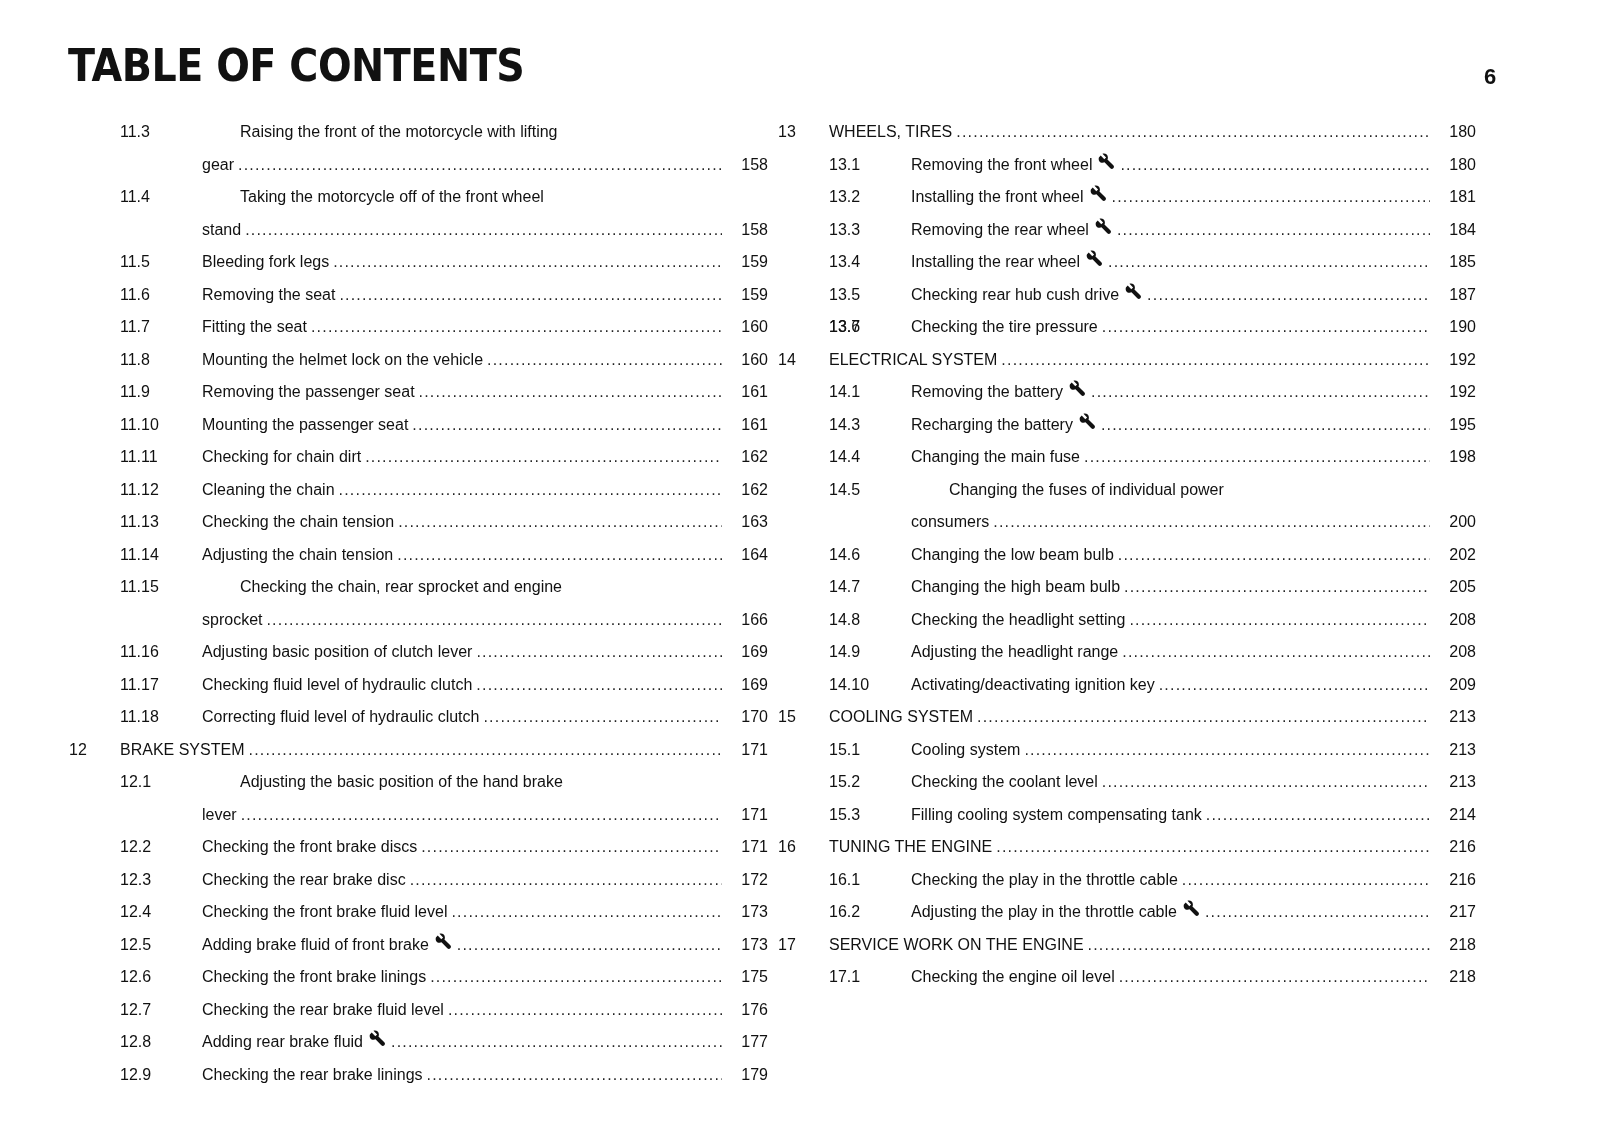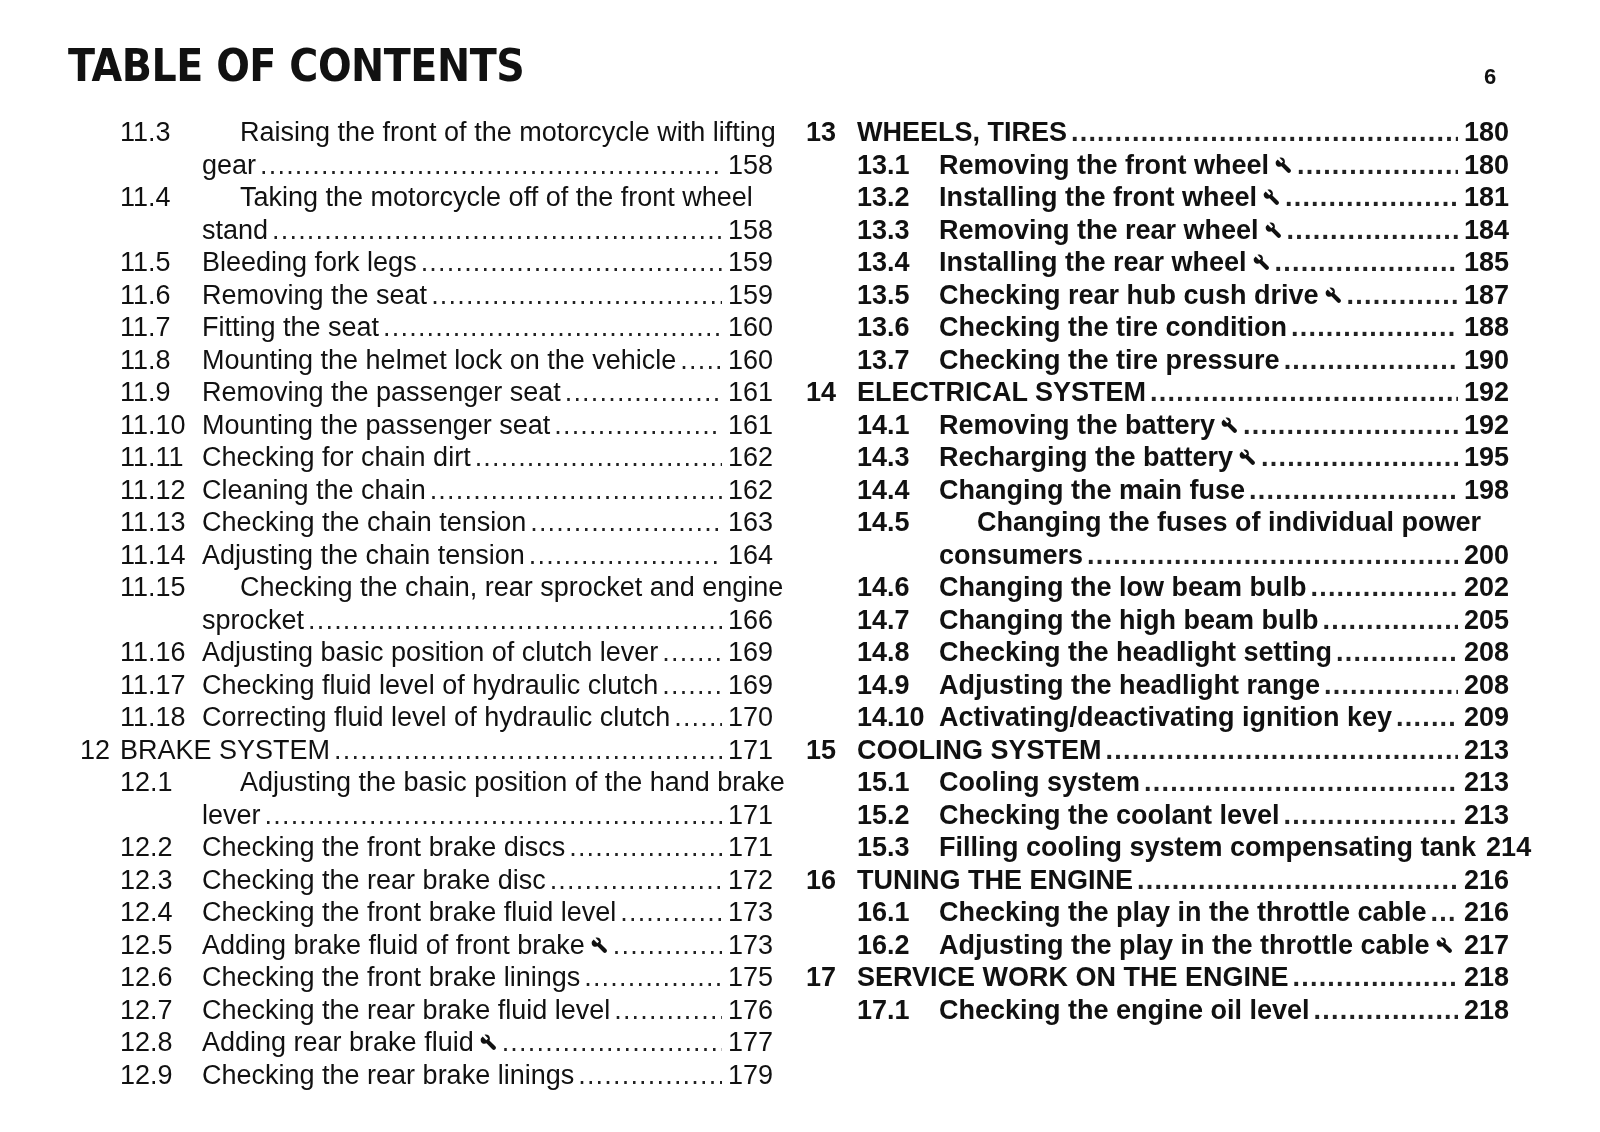--- a/index.html
+++ b/index.html
@@ -1,32 +1,32 @@
 <!DOCTYPE html>
 <html><head>
 <meta charset="utf-8">
 <style>
   html,body{margin:0;padding:0;background:#fff;}
   body{width:1600px;height:1132px;position:relative;overflow:hidden;font-family:"Liberation Sans","DejaVu Sans",sans-serif;color:#111;}
   .title{position:absolute;left:68px;top:40px;font-size:44px;font-weight:bold;letter-spacing:-0.5px;transform:scaleX(0.9);transform-origin:left top;font-family:"DejaVu Sans","Liberation Sans",sans-serif;}
   .pagenum{position:absolute;left:1484px;top:64px;font-size:22px;font-weight:bold;}
   .col{position:absolute;top:116px;}
   .col.left{left:68px;width:700px;}
-  .col.right{left:806px;width:698px;font-weight:bold;}
-  .entry{position:relative;font-size:27px;line-height:32.5px;}
+  .col.right{left:778px;width:698px;}
+  .entry{position:relative;font-size:16px;line-height:32.5px;}
   .entry .num{position:absolute;top:0;}
   .entry .text{display:flex;align-items:baseline;}
   .entry .lbl{white-space:nowrap;}
   .entry .dots{flex:1;overflow:hidden;white-space:nowrap;margin:0 6px 0 4px;letter-spacing:1.2px;color:#222;}
   .entry .dots::before{content:"........................................................................................................................................................................";}
   .entry .pg{white-space:nowrap;text-align:right;width:40px;}
   .entry .first{white-space:nowrap;margin-left:38px;}
   .wrench{display:inline-block;width:18px;height:18px;margin-left:6px;vertical-align:-2px;}
   
-  .left .lvl1 .num{left:12px}
+  .left .lvl1 .num{left:1px}
   .left .lvl1 .body{margin-left:52px}
   .left .lvl2 .num{left:52px}
   .left .lvl2 .body{margin-left:134px}
   .right .lvl1 .num{left:0}
   .right .lvl1 .body{margin-left:51px}
   .right .lvl2 .num{left:51px}
   .right .lvl2 .body{margin-left:133px}
 </style>
 </head>
 <body>
@@ -377,27 +377,20 @@
           <span class="wrench"><svg viewBox="0 0 20 20" width="18" height="18">
               <path d="M3 4 L7 8 L9 6 L5 2 C8 1 11 3 11 6 C11 7 10.8 7.6 10.5 8.2 L17 14.7 C18 15.7 18 17 17 18 C16 19 14.7 19 13.7 18 L7.2 11.5 C6.6 11.8 6 12 5 12 C2 12 0 9 1 6 Z" fill="#111"></path>
             </svg></span>
           <span class="dots"></span>
           <span class="pg">187</span>
         </div>
       </div>
     </div>
     <div class="entry lvl2">
       <span class="num">13.6</span>
-      <div class="body">
-        <div class="text">
-          <span class="lbl">Checking the tire condition</span>
-          <span class="dots"></span>
-          <span class="pg">188</span>
-        </div>
-      </div>
     </div>
     <div class="entry lvl2">
       <span class="num">13.7</span>
       <div class="body">
         <div class="text">
           <span class="lbl">Checking the tire pressure</span>
           <span class="dots"></span>
           <span class="pg">190</span>
         </div>
       </div>

